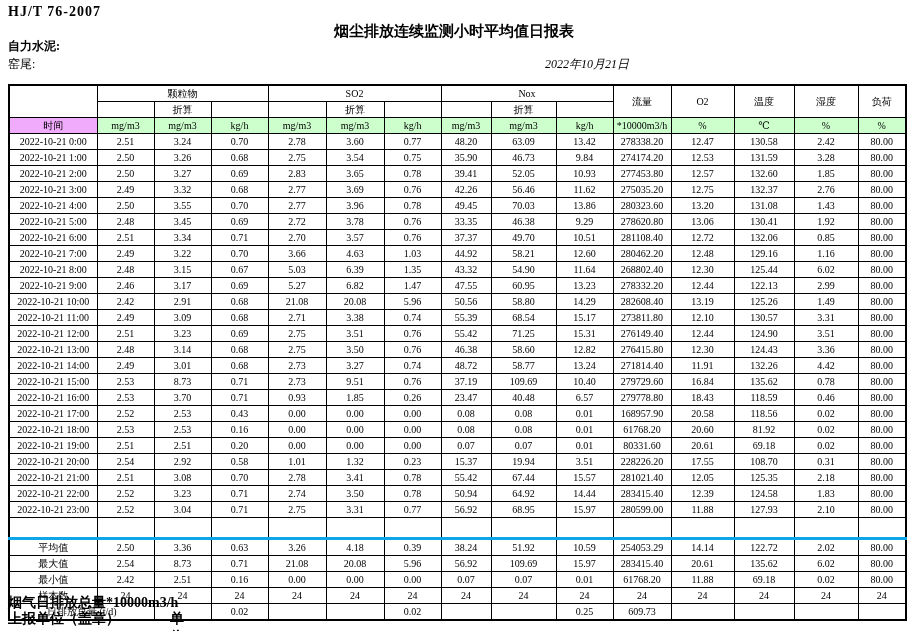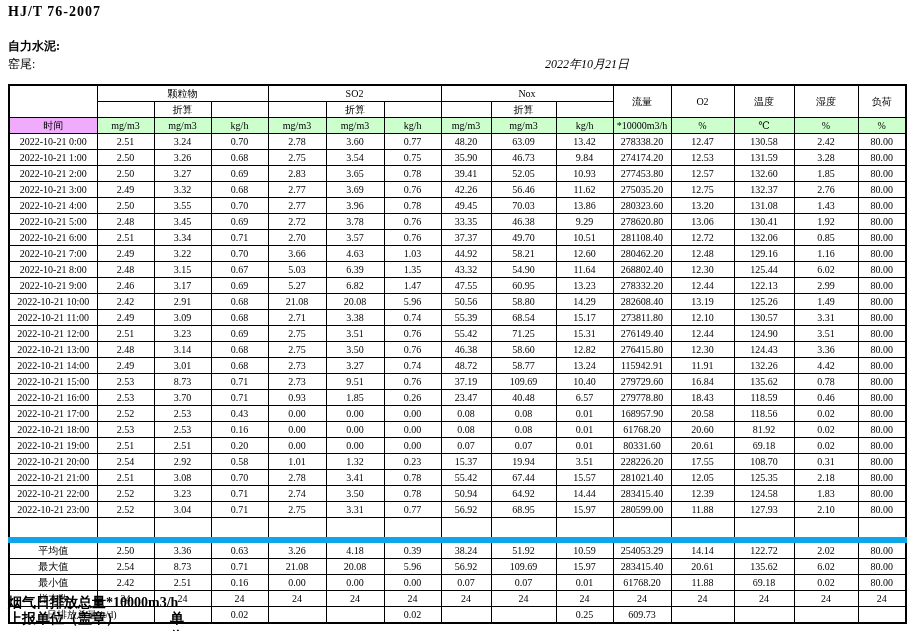--- a/index.html
+++ b/index.html
@@ -19,33 +19,34 @@
     border-collapse:collapse; table-layout:fixed;
     margin-left:8px; width:897px; border:2px solid #000;
   }
   table.report th, table.report td {
     border:1px solid #000; text-align:center; vertical-align:middle;
     font-size:10px; font-weight:normal; padding:0; height:15px;
     overflow:hidden; white-space:nowrap;
   }
   thead th { font-size:11px; }
   tr.gap-row td { height:19px; }
-  tr.thick-top td { border-top:6px solid #0ea5e9; }
+  tr.thick-top td { border-top:3px solid #0ea5e9; }
   td.label-cell { font-size:11px; }
   td.total-label { text-align:left; padding-left:2px; font-size:11px; }
 
   .footer { position:absolute; left:8px; top:594px; font-size:14px; font-weight:bold; }
   .footer .line { height:16px; position:relative; }
   .footer .unit-word { position:absolute; left:162px; top:0; }
 </style>
 </head>
 <body>
 
 <div class="doc-header">
   <div class="standard">HJ/T 76-2007</div>
+  <div class="title">烟尘排放连续监测小时平均值日报表</div>
   <div class="company">自力水泥:</div>
   <div class="location">窑尾:</div>
   <div class="date">2022年10月21日</div>
 </div>
 
 <table class="report">
   <colgroup>
     <col style="width:88px">
       <col style="width:57px">
       <col style="width:57px">
@@ -346,21 +347,21 @@
         <td>2022-10-21 14:00</td>
         <td>2.49</td>
         <td>3.01</td>
         <td>0.68</td>
         <td>2.73</td>
         <td>3.27</td>
         <td>0.74</td>
         <td>48.72</td>
         <td>58.77</td>
         <td>13.24</td>
-        <td>115942.91</td>
+        <td>271814.40</td>
         <td>11.91</td>
         <td>132.26</td>
         <td>4.42</td>
         <td>80.00</td>
       </tr>
       <tr>
         <td>2022-10-21 15:00</td>
         <td>2.53</td>
         <td>8.73</td>
         <td>0.71</td>

